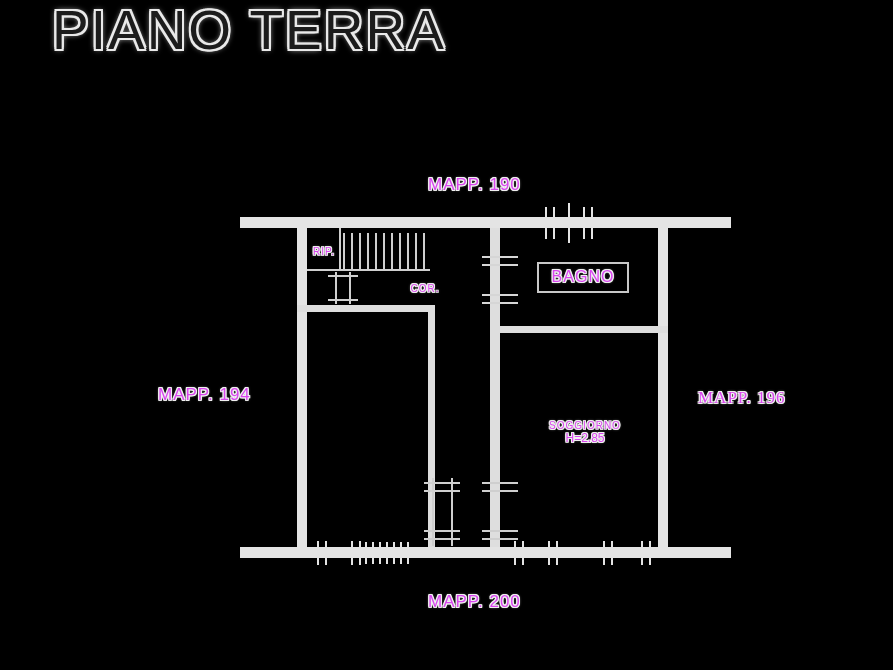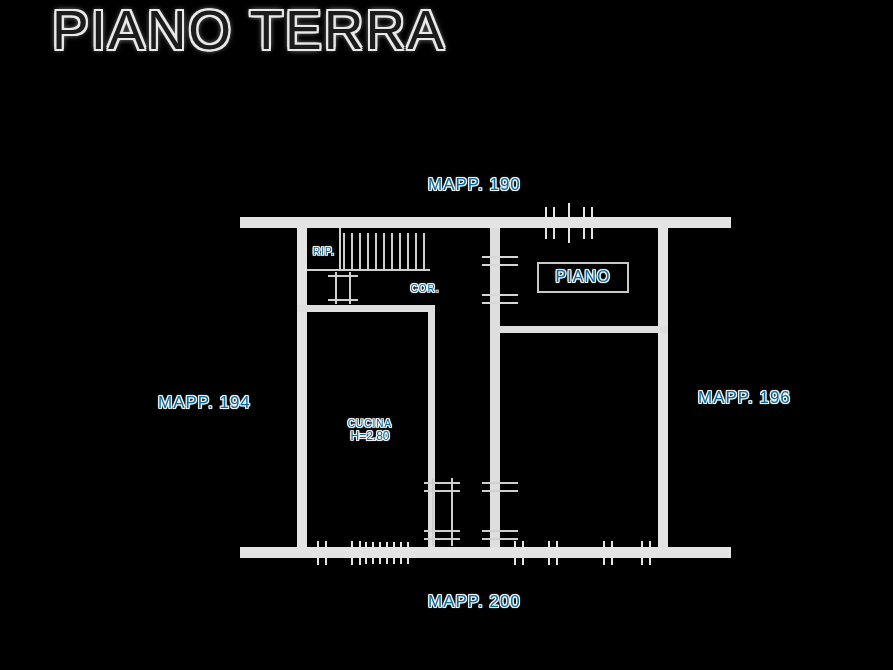--- a/index.html
+++ b/index.html
@@ -8,29 +8,29 @@
 
   .title{
     position:absolute;left:52px;top:-2px;
     font-size:55px;letter-spacing:2px;font-weight:400;
     color:#1c1c1c;white-space:nowrap;
     text-shadow:-2px -2px 0 #e9e9e9, 2px -2px 0 #e9e9e9, -2px 2px 0 #e9e9e9, 2px 2px 0 #e9e9e9,
                 -2px 0 0 #e9e9e9, 2px 0 0 #e9e9e9, 0 -2px 0 #e9e9e9, 0 2px 0 #e9e9e9, 0 0 6px #ffffff;
   }
 
   .halo{
-    color:#0369a1;white-space:nowrap;
+    color:#d946ef;white-space:nowrap;
     text-shadow:-1px -1px 0 #f0f0f0, 1px -1px 0 #f0f0f0, -1px 1px 0 #f0f0f0, 1px 1px 0 #f0f0f0,
                 -1px 0 0 #f0f0f0, 1px 0 0 #f0f0f0, 0 -1px 0 #f0f0f0, 0 1px 0 #f0f0f0, 0 0 3px #ffffff;
   }
 
   .mapp{position:absolute;font-size:17px;letter-spacing:1px;}
   .m190{left:428px;top:175px;}
-  .m194{left:158px;top:385px;margin-top:8px;}
-  .m196{left:698px;top:388px;}
+  .m194{left:158px;top:385px;}
+  .m196{left:698px;top:388px;font-family:Liberation Serif, serif;}
   .m200{left:428px;top:592px;text-align:center;}
 
   .room-label{position:absolute;text-align:center;line-height:1.15;}
   .room-name{font-size:10px;letter-spacing:1px;display:block;}
   .room-h{font-size:12px;display:block;}
 
   .lab-rip{left:300px;top:246px;width:48px;}
   .lab-cor{left:396px;top:283px;width:58px;}
   .lab-bagno{left:540px;top:268px;width:86px;}
   .lab-bagno .room-name{font-size:16px;}
@@ -151,22 +151,22 @@
 
   <div class="room-label lab-rip">
     <span class="room-name halo">RIP.</span>
   </div>
 
   <div class="room-label lab-cor">
     <span class="room-name halo">COR.</span>
   </div>
 
   <div class="room-label lab-bagno">
-    <span class="room-name halo">PIANO</span>
+    <span class="room-name halo">BAGNO</span>
   </div>
 
-  <div class="room-label lab-cucina">
-    <span class="room-name halo">CUCINA</span>
-    <span class="room-h halo">H=2.80</span>
+
+  <div class="room-label lab-soggiorno">
+    <span class="room-name halo">SOGGIORNO</span>
+    <span class="room-h halo">H=2.85</span>
   </div>
-
 
 </div>
 
 </body></html>

